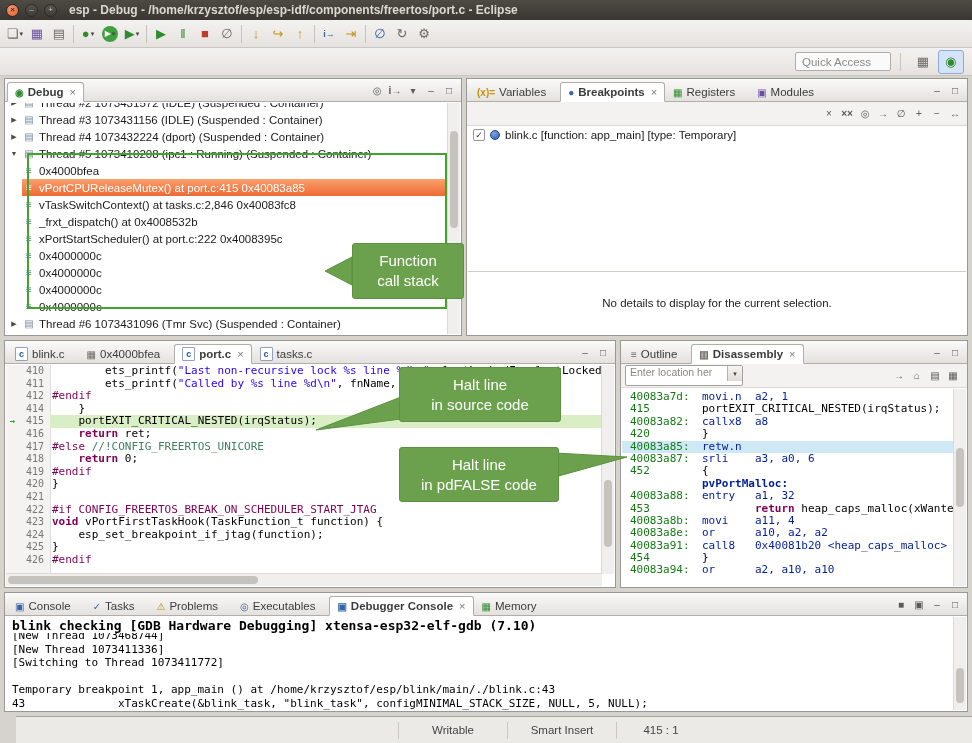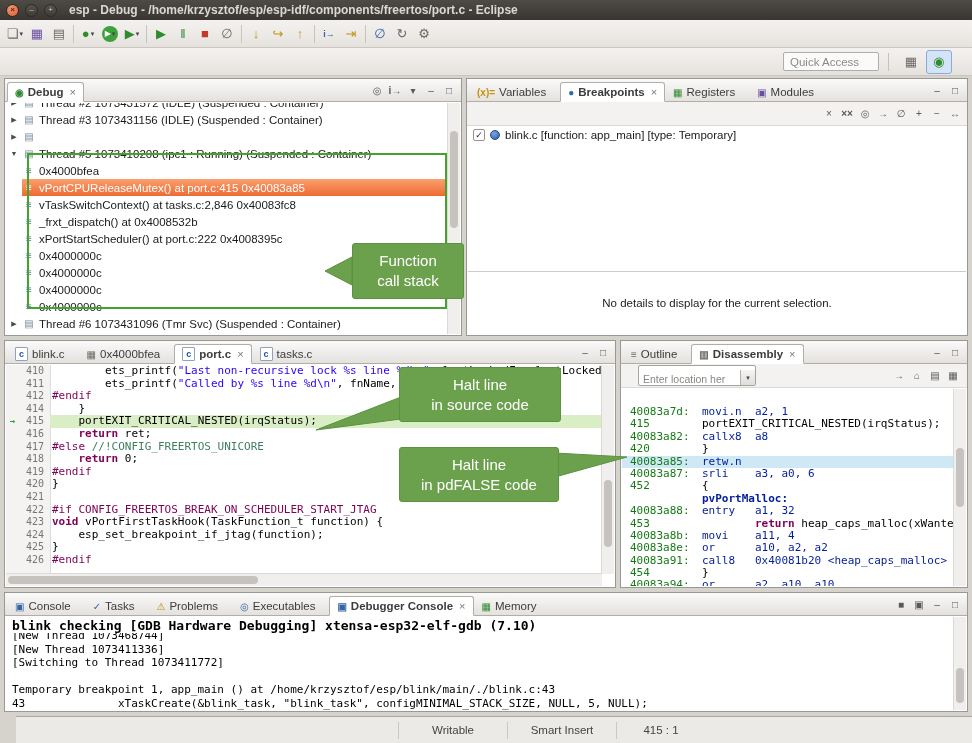--- a/index.html
+++ b/index.html
@@ -8,21 +8,21 @@
   
   .titlebar{position:absolute;left:0;top:0;width:972px;height:20px;background:linear-gradient(#4e4b45,#393631);display:flex;align-items:center;box-sizing:border-box}
   .winbtn{width:13px;height:13px;border-radius:50%;margin-left:6px;display:flex;align-items:center;justify-content:center;font-size:8px;line-height:1;box-sizing:border-box}
   .btn-close{background:radial-gradient(circle at 35% 30%,#f09672,#dd5f2e);border:1px solid #2c2a26;color:#5a2510;font-weight:bold}
   .btn-min,.btn-max{background:linear-gradient(#57534d,#3f3c37);border:1px solid #2c2a26;color:#cfcbc4}
   .title-text{color:#dcd8d1;font-size:12px;font-weight:bold;margin-left:12px;white-space:nowrap}
 
   
   .toolbar{position:absolute;left:0;width:972px;height:28px;background:linear-gradient(#f4f2f0,#e5e2de);border-bottom:1px solid #cac7c2;display:flex;align-items:center;padding-left:4px;box-sizing:border-box}
   #toolbar1{top:20px}
-  #toolbar2{top:48px;justify-content:flex-end;padding-right:20px;gap:6px}
+  #toolbar2{top:48px;justify-content:flex-end;padding-right:8px;gap:6px}
   .icn{min-width:22px;height:22px;display:flex;align-items:center;justify-content:center;font-size:13px;color:#555;border-radius:3px}
   .icn.sep{min-width:1px;width:1px;height:18px;background:#c6c3be;margin:0 3px;border-radius:0}
   .icn.dd::after{content:"▾";font-size:7px;color:#444;margin-left:1px}
   .c-grn{color:#2e8b2e}.c-red{color:#c23b2a}.c-gold{color:#c2930f}.c-pur{color:#6a4fa0}.c-blu{color:#3465a4}.c-dim{color:#6d6a66}
   .sm{font-size:9px;font-weight:bold}
   .runc{background:#3fa03f;color:#fff;border-radius:50%;min-width:16px;height:16px;font-size:8px;margin:0 3px}
   .qa-box{width:96px;height:19px;border:1px solid #b0ada8;border-radius:2px;background:#fbfafa;color:#8d8a85;font-size:11.5px;display:flex;align-items:center;padding-left:6px;box-sizing:border-box}
   .persp{min-width:24px;height:22px;display:flex;align-items:center;justify-content:center;font-size:13px;border:1px solid transparent;border-radius:3px}
   .persp.pressed{background:#d5e3f6;border:1px solid #8cabd8}
 
@@ -74,25 +74,25 @@
   .ecode{flex:1;white-space:pre;padding-left:2px;color:#000}
   .eline.halt .ecode{background:#d9eec4}
   .pl{color:#000}.str{color:#2a00ff}.dir{color:#7f0055;font-weight:normal}.kw{color:#7f0055;font-weight:bold}.cm{color:#3f7f5f}
   #editor-vscroll{top:24px;bottom:13px}
   #editor-vscroll .vthumb{top:55%;height:32%}
   #editor-hscroll{left:1px;right:13px}
   #editor-hscroll .hthumb{left:2px;width:42%}
 
   
   #disasm-panel{left:620px;top:340px;width:348px;height:248px}
-  .combo{width:118px;height:21px;border:1px solid #a5a29e;background:#fff;display:flex;align-items:flex-end;font-size:10.5px;color:#8a8782;padding-left:4px;border-radius:2px;box-sizing:border-box;margin-left:17px}
+  .combo{width:118px;height:21px;border:1px solid #a5a29e;background:#fff;display:flex;align-items:flex-start;font-size:10.5px;color:#8a8782;padding-left:4px;border-radius:2px;box-sizing:border-box;margin-left:4px}
   .combo-btn{margin-left:auto;width:14px;height:15px;background:linear-gradient(#f5f4f2,#e0ddd9);border-left:1px solid #b5b2ad;display:flex;align-items:center;justify-content:center;font-size:7px;color:#444}
   #disasm-toolbar{justify-content:flex-start}
   #disasm-toolbar .panel-controls{margin-left:auto}
-  #disasm-body{position:absolute;left:1px;right:13px;top:48px;bottom:1px;overflow:hidden;background:#fff;padding-top:17px;box-sizing:border-box}
+  #disasm-body{position:absolute;left:1px;right:13px;top:48px;bottom:1px;overflow:hidden;background:#fff;padding-top:2px;box-sizing:border-box}
   .drow{height:12.4px;font-family:"DejaVu Sans Mono",monospace;font-size:11px;line-height:12.4px;white-space:pre;padding-left:8px}
   .da{display:inline-block;width:72px;color:#157a15}
   .dins{color:#001d9a}
   .dkw{color:#7f0055;font-weight:bold}
   .dcode{color:#000}
   .dlbl{color:#001d9a;font-weight:bold}
   .drow.halt{background:#cfe8f6}
   #disasm-scroll{top:48px;bottom:1px}
   #disasm-scroll .vthumb{top:30%;height:30%}
 
@@ -201,20 +201,21 @@
           <span class="tarrow">▶</span>
           <span class="twrap">
             <span class="nicon">▤</span>
             <span class="ntext">Thread #3 1073431156 (IDLE) (Suspended : Container)</span>
           </span>
         </div>
         <div class="trow thread">
           <span class="tarrow">▶</span>
           <span class="twrap">
             <span class="nicon">▤</span>
+            <span class="ntext">Thread #4 1073432224 (dport) (Suspended : Container)</span>
           </span>
         </div>
         <div class="trow thread">
           <span class="tarrow">▼</span>
           <span class="twrap">
             <span class="nicon">▤</span>
             <span class="ntext">Thread #5 1073410208 (ipc1 : Running) (Suspended : Container)</span>
           </span>
         </div>
         <div class="trow frame">

